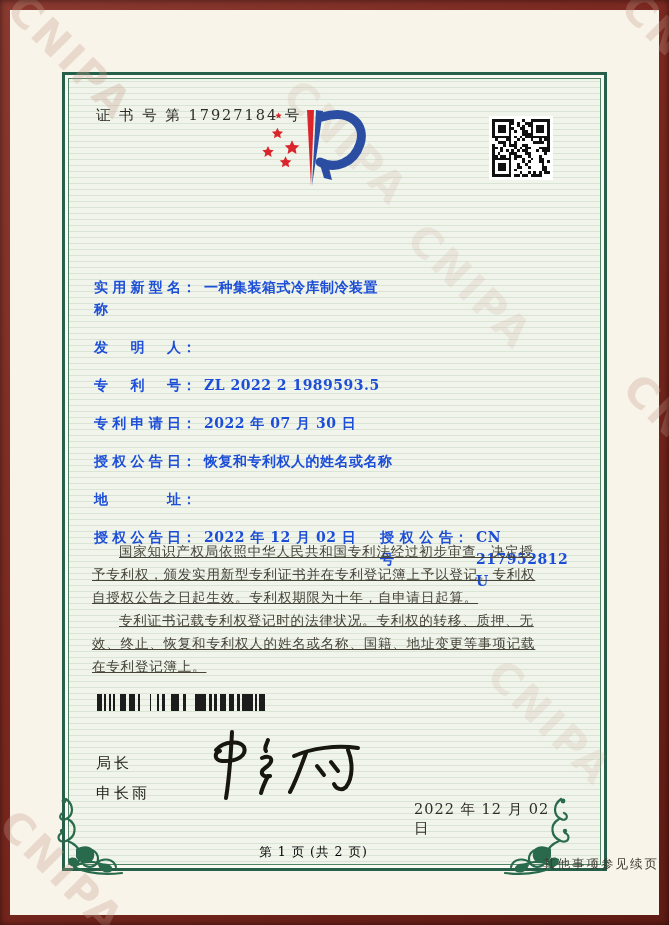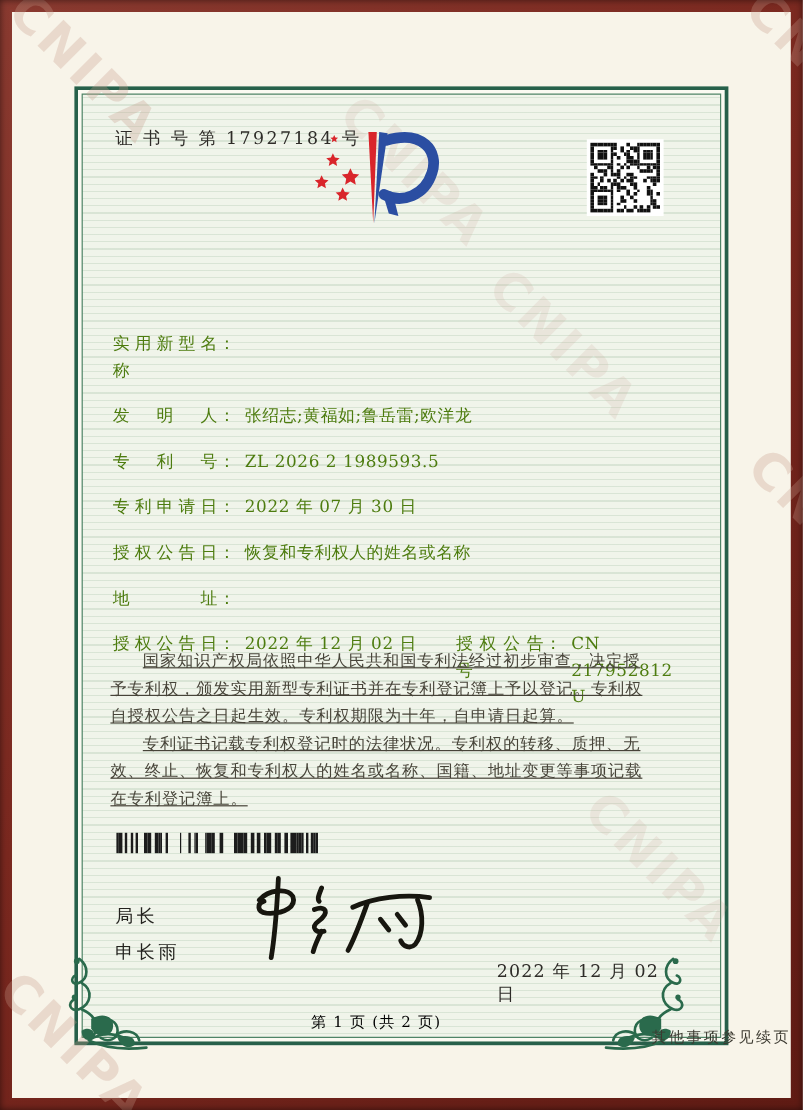--- a/index.html
+++ b/index.html
@@ -43,21 +43,21 @@
   .logo{position:absolute;left:0;right:0;top:34px;margin:auto;width:124px;height:88px;}
   .qr{position:absolute;right:12px;top:44px;width:64px;height:64px;background:#fff;padding:3px;box-sizing:border-box;}
   .qr-grid{display:grid;grid-template-columns:repeat(21,1fr);grid-template-rows:repeat(21,1fr);width:100%;height:100%;}
   .qr-grid i{display:block;}
   .qr-grid i.on{background:#111;}
   .title{
     position:absolute;left:0;right:0;top:122px;text-align:center;
     font-size:33px;font-weight:bold;letter-spacing:4px;color:#191713;
   }
   
-  .fields{position:absolute;left:32px;right:26px;top:204px;font-size:14px;color:#4d7c0f;}
+  .fields{position:absolute;left:32px;right:26px;top:204px;font-size:14px;color:#1d4ed8;font-weight:bold;}
   .f-row{display:flex;margin-bottom:16px;line-height:22px;}
   .f-label{width:88px;flex:none;text-align:justify;text-align-last:justify;letter-spacing:1px;}
   .f-colon{flex:none;margin-right:8px;}
   .f-value{flex:1;letter-spacing:.5px;}
   .grant-row{display:flex;line-height:22px;}
   .grant-left{display:flex;width:286px;flex:none;}
   .grant-right{display:flex;flex:1;}
   .grant-right .f-label{width:74px;}
   
   .paras{position:absolute;left:30px;right:26px;top:468px;
@@ -561,30 +561,30 @@
           <i></i>
           <i></i>
         </div>
     </div>
 
 
     <div class="fields">
       <div class="f-row">
         <span class="f-label">实用新型名称</span>
           <span class="f-colon">：</span>
+        <span class="f-value">一种集装箱式冷库制冷装置</span>
       </div>
       <div class="f-row">
         <span class="f-label">发明人</span>
           <span class="f-colon">：</span>
-        <span class="f-value">张绍志;黄福如;鲁岳雷;欧洋龙</span>
       </div>
       <div class="f-row">
         <span class="f-label">专利号</span>
           <span class="f-colon">：</span>
-        <span class="f-value">ZL 2026 2 1989593.5</span>
+        <span class="f-value">ZL 2022 2 1989593.5</span>
       </div>
       <div class="f-row">
         <span class="f-label">专利申请日</span>
           <span class="f-colon">：</span>
         <span class="f-value">2022 年 07 月 30 日</span>
       </div>
       <div class="f-row">
         <span class="f-label">授权公告日</span>
           <span class="f-colon">：</span>
         <span class="f-value">恢复和专利权人的姓名或名称</span>

